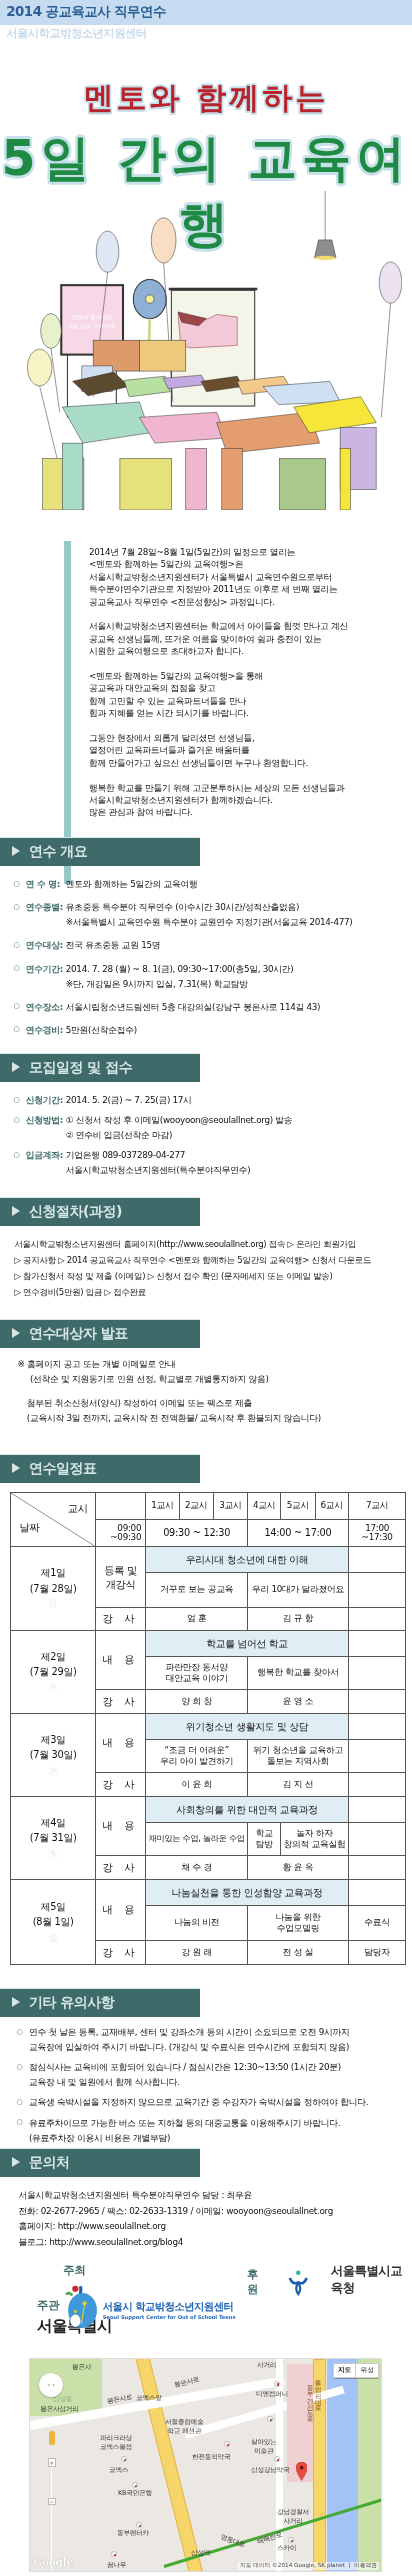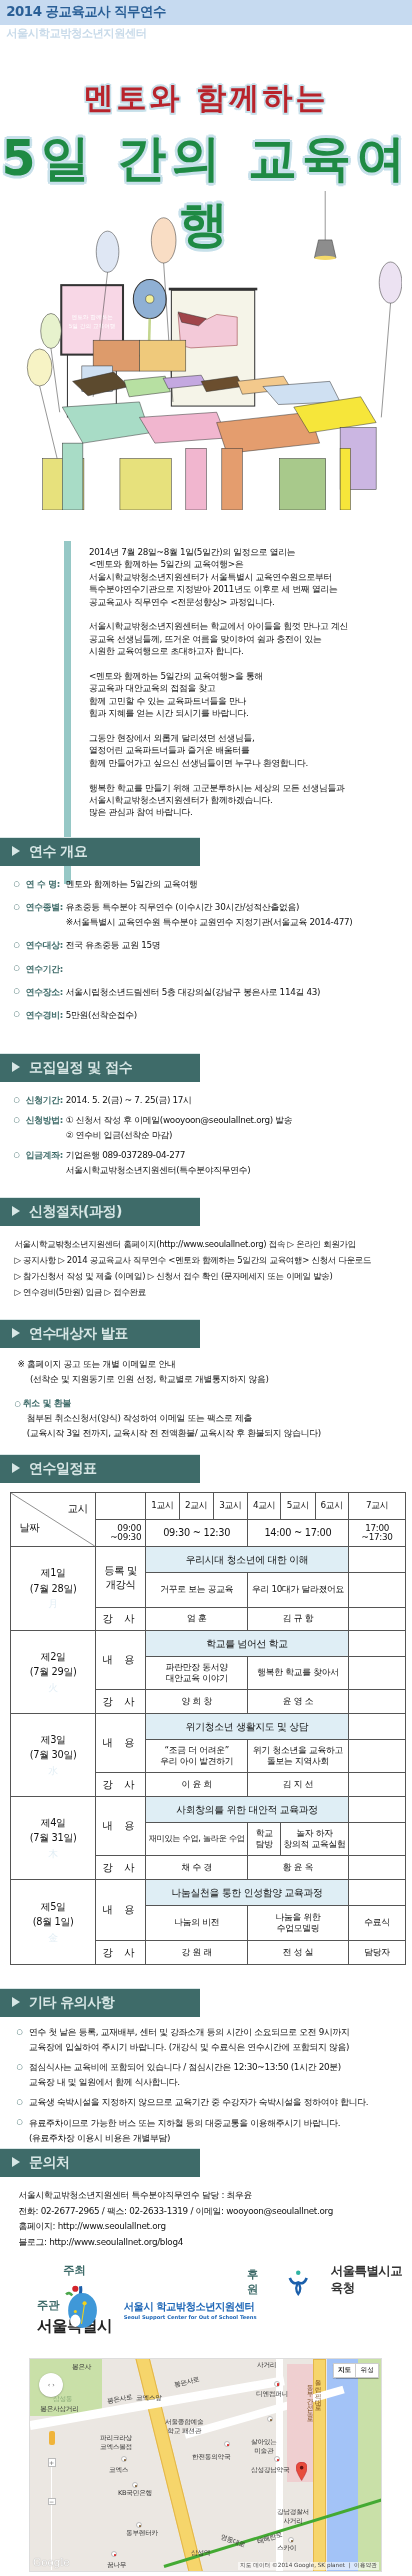--- a/index.html
+++ b/index.html
@@ -73,21 +73,21 @@
   .map .road-yellow { position: absolute; background: #f6d56b; border: 0.5px solid #e3b64a; }
   .map .road-white { position: absolute; background: #fff; }
   .map .lbl { position: absolute; font-size: 6.7px; color: #333; white-space: nowrap; letter-spacing: -0.3px; }
   .map .poi { position: absolute; width: 6.2px; height: 6.2px; border-radius: 50%; background: #fff; border: 0.5px solid #bbb; }
   .map .poi::after { content: ""; position: absolute; left: 1.5px; top: 1.5px; width: 2.6px; height: 2.6px; background: #d33; border-radius: 0.5px; }
   .map .poi.brown::after { background: #8a6a42; }
   .map .maptype { position: absolute; right: 2.1px; top: 4.1px; display: flex; background: #fff; border: 0.5px solid #ccc; box-shadow: 0 0.5px 1px rgba(0,0,0,.3); font-size: 6.7px; }
   .map .maptype span { padding: 2.1px 4.1px; }
   .map .maptype .sel { font-weight: bold; border-right: 0.5px solid #ccc; }
   .map .attrib { position: absolute; right: 2.1px; bottom: 1px; font-size: 5.7px; color: #444; background: rgba(255,255,255,0.6); padding: 0 2.1px; }
-  .map .google { position: absolute; left: 3.1px; bottom: 3.1px; font-size: 10.3px; color: #fff; font-weight: normal; text-shadow: 0 0 1px #888; font-family: "DejaVu Serif", serif; }
+  .map .google { position: absolute; left: 3.1px; bottom: 3.1px; font-size: 10.3px; color: #fff; font-weight: bold; text-shadow: 0 0 1px #888; font-family: "DejaVu Serif", serif; }
 </style>
 </head>
 <body>
 
 <div class="abs top-banner">
   <div class="title">2014 공교육교사 직무연수</div>
 </div>
 <div class="abs subtitle">서울시학교밖청소년지원센터</div>
 
 <div class="abs hero-line1">멘토와 함께하는</div>
@@ -188,20 +188,21 @@
     <span class="val"><span>유초중등 특수분야 직무연수 (이수시간 30시간/성적산출없음)</span><br><span>※서울특별시 교육연수원 특수분야 교원연수 지정기관(서울교육 2014-477)</span></span>
   </div>
   <div class="info-row" style="margin-bottom:8.2px;">
     <span class="bullet">○</span>
     <span class="key">연수대상:</span>
     <span class="val">전국 유초중등 교원 15명</span>
   </div>
   <div class="info-row" style="margin-bottom:8.2px;">
     <span class="bullet">○</span>
     <span class="key">연수기간:</span>
+    <span class="val"><span>2014. 7. 28 (월) ~ 8. 1(금), 09:30~17:00(총5일, 30시간)</span><br><span>※단, 개강일은 9시까지 입실, 7.31(목) 학교탐방</span></span>
   </div>
   <div class="info-row" style="margin-bottom:8.2px;">
     <span class="bullet">○</span>
     <span class="key">연수장소:</span>
     <span class="val">서울시립청소년드림센터 5층 대강의실(강남구 봉은사로 114길 43)</span>
   </div>
   <div class="info-row">
     <span class="bullet">○</span>
     <span class="key">연수경비:</span>
     <span class="val">5만원(선착순접수)</span>
@@ -243,21 +244,20 @@
 
 <div class="abs sec-header" style="top:1319px;">
   <span class="arrow"></span>
   <span class="label">연수대상자 발표</span>
 </div>
 <div class="abs note-block" style="left:17.5px; top:1357px; width:381px;">
   <div>※ 홈페이지 공고 또는 개별 이메일로 안내</div>
   <div style="padding-left:12.4px;">(선착순 및 지원동기로 인원 선정, 학교별로 개별통지하지 않음)</div>
 </div>
 <div class="abs note-block" style="left:14.4px; top:1396px; width:381px;">
-  <div><span style="color:#3e6b69; font-size:7.2px;">○</span> <span style="color:#3e6b69; font-weight:bold;">취소 및 환불</span></div>
   <div style="padding-left:12.4px;">첨부된 취소신청서(양식) 작성하여 이메일 또는 팩스로 제출</div>
   <div style="padding-left:12.4px;">(교육시작 3일 전까지, 교육시작 전 전액환불/ 교육시작 후 환불되지 않습니다)</div>
 </div>
 
 <div class="abs sec-header" style="top:1454px;">
   <span class="arrow"></span>
   <span class="label">연수일정표</span>
 </div>
 
 <table class="abs schedule">
@@ -453,21 +453,21 @@
 </div>
 <div class="abs" style="left:37px; top:2293px; display:flex; align-items:flex-start; gap:4.1px;">
   <span class="logo-label" style="margin-top:5.2px;text-align:right;">주관</span>
   <svg width="35" height="37" viewBox="0 0 68 72">
     <ellipse cx="36" cy="34" rx="28" ry="34" fill="#3f98d8"></ellipse>
     <circle cx="40" cy="20" r="4" fill="#f3d21b"></circle>
     <circle cx="22" cy="36" r="3" fill="#f3d21b"></circle>
     <line x1="40" y1="20" x2="34" y2="60" stroke="#f3d21b" stroke-width="2"></line>
     <ellipse cx="22" cy="54" rx="10" ry="12" fill="#fff"></ellipse>
   </svg>
-  <div style="margin-top:7.2px;margin-left:21px;">
+  <div style="margin-top:7.2px;">
     <div style="font-size:10.3px; font-weight:bold; color:#1f67b7; letter-spacing:-0.5px;">서울시 학교밖청소년지원센터</div>
     <div style="font-size:5.2px; font-weight:bold; color:#1f67b7;">Seoul Support Center for Out of School Teens</div>
   </div>
 </div>
 
 <div class="abs map">
 
   <div style="position:absolute; left:0; top:0; width:72px; height:57px; background:#c9e0a8;"></div>
 
   <div style="position:absolute; left:297px; top:0; width:31px; height:214px; background:#a3c3f7;"></div>
@@ -504,21 +504,21 @@
   <span class="lbl" style="left:135px; top:59px; white-space:pre; text-align:center;">서울종합예술
 학교 패션관</span>
   <span class="lbl" style="left:221px; top:64px; white-space:pre; text-align:center;margin-top:15px;">살아있는
 미술관</span>
   <span class="lbl" style="left:70px; top:75px; white-space:pre; text-align:center;">파리크라상
 코엑스몰점</span>
   <span class="lbl" style="left:162px; top:94px;">한전동의약국</span>
   <span class="lbl" style="left:79px; top:107px;">코엑스</span>
   <span class="lbl" style="left:221px; top:107px;">삼성강남약국</span>
   <span class="lbl" style="left:88px; top:130px;">KB국민은행</span>
-  <span class="lbl" style="left:96px; top:170px;">동부렌터카</span>
+  <span class="lbl" style="left:87px; top:170px;">동부렌터카</span>
   <span class="lbl" style="left:247px; top:149px; white-space:pre; text-align:center;">강남경찰서
 사거리</span>
   <span class="lbl" style="left:247px; top:185px;">스카이</span>
   <span class="lbl" style="left:161px; top:190px;">삼성역</span>
   <span class="lbl" style="left:190px; top:178px; transform:rotate(20deg);">영동대로</span>
   <span class="lbl" style="left:227px; top:175px; transform:rotate(-17deg);">테헤란로</span>
   <span class="lbl" style="left:283px; top:15.5px; writing-mode:vertical-rl; color:#7a4a1a;">올림픽대로</span>
   <span class="lbl" style="left:275px; top:20.6px; writing-mode:vertical-rl; color:#7a4a1a;">동부간선도로</span>
   <span class="lbl" style="left:77px; top:202px;">꿈나무</span>
 

